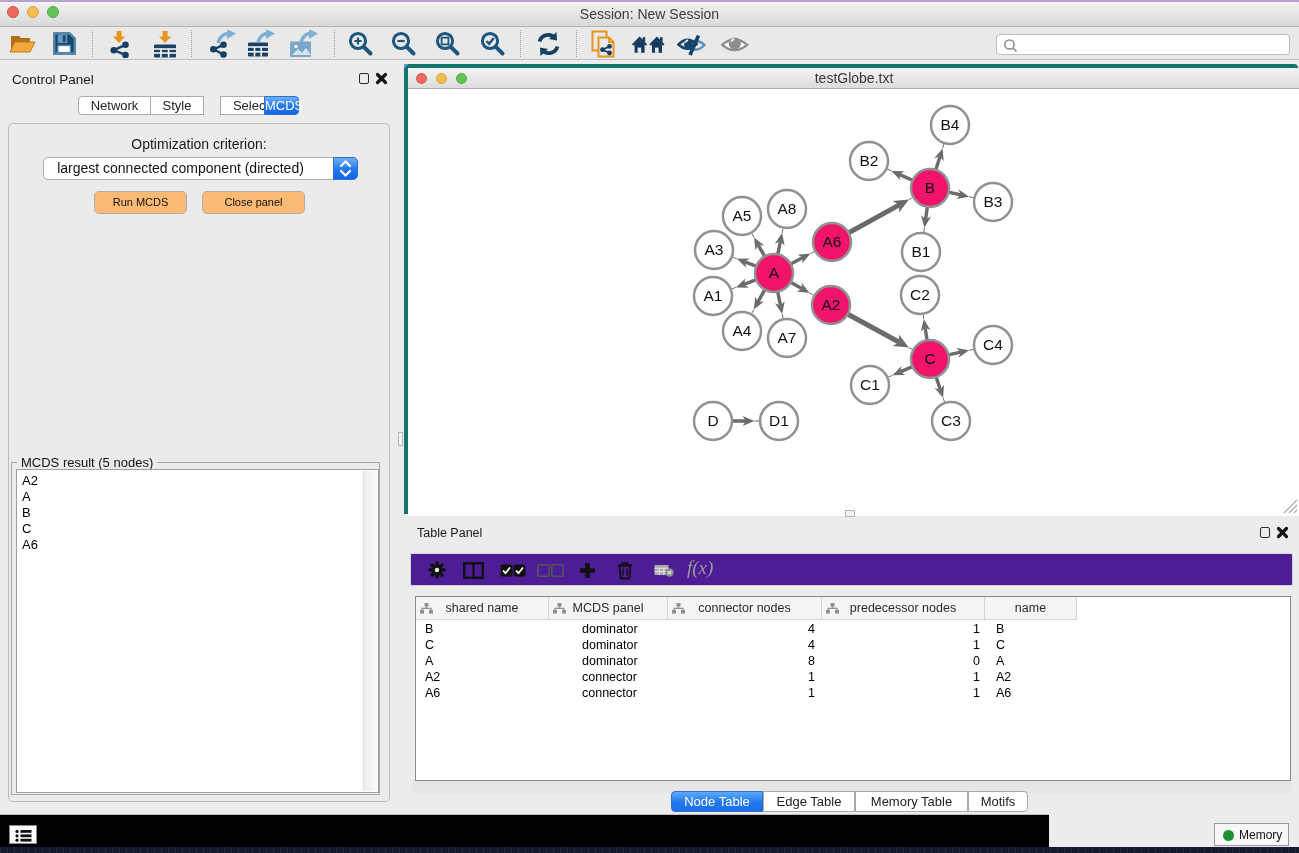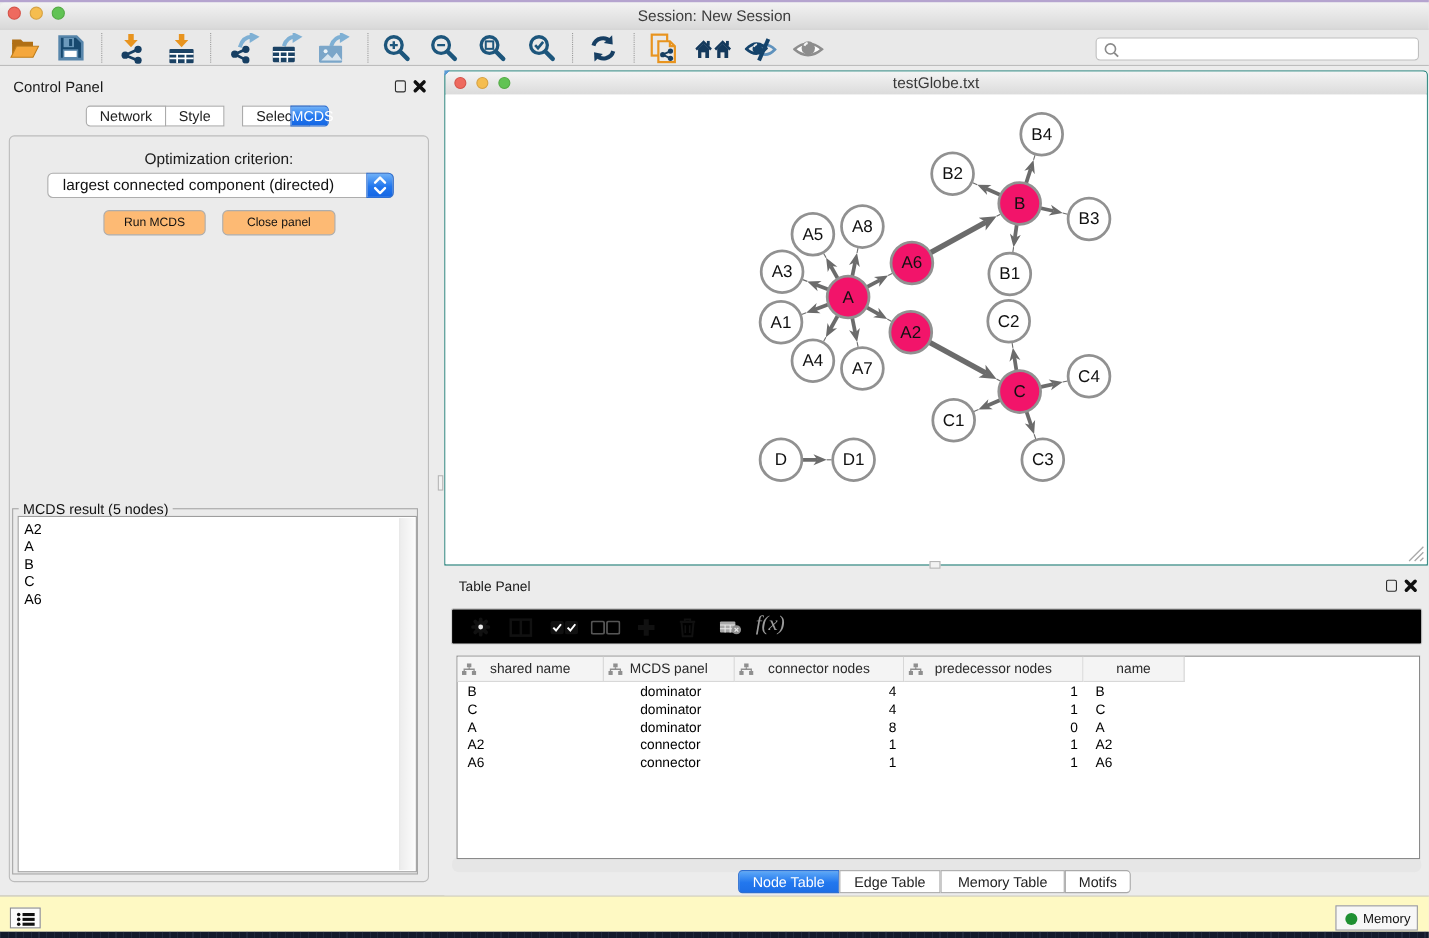--- a/index.html
+++ b/index.html
@@ -25,38 +25,38 @@
 .tab.sel{background:linear-gradient(#6fb1f8,#2277ee 55%,#1466e4);color:#fff;border-color:#2d6fd2;}
 .optlabel{left:8px;top:76px;width:382px;text-align:center;font-size:14px;color:#1a1a1a;}
 .dropdown{left:43px;top:97px;width:315px;height:23px;background:#fff;border:1px solid #adadad;border-radius:5px;font-size:14px;color:#111;line-height:21px;text-align:center;padding-right:40px;}
 .stepper{left:333px;top:97px;width:25px;height:23px;border-radius:0 5px 5px 0;background:linear-gradient(#6fb1f8,#2277ee 55%,#1466e4);border:1px solid #2d6fd2;}
 .btn{top:131px;height:23px;background:#fdba74;border:1px solid #adadad;border-radius:5px;font-size:11px;color:#111;text-align:center;line-height:21px;}
 .fieldset{left:11px;top:402px;width:369px;height:333px;border:1px solid #a6a6a6;}
 .legend{left:5px;top:-8px;background:#ebebeb;padding:0 4px;font-size:13px;color:#111;}
 .mlist{left:4px;top:6px;width:363px;height:324px;background:#fff;border:1px solid #9e9e9e;font-size:13px;color:#000;padding-top:3px;}
 .mtrack{position:absolute;right:1px;top:1px;width:14px;height:320px;background:linear-gradient(90deg,#ededed,#fbfbfb);border-left:1px solid #e0e0e0;}
 .mitem{padding-left:5px;height:16px;line-height:16px;}
-.netwin{left:404px;top:64px;width:894px;height:450px;background:#fff;border:1px solid #0f766e;border-radius:4px 4px 0 0;}
+.netwin{left:404px;top:64px;width:894px;height:450px;background:#fff;border:4px solid #0f766e;border-radius:4px 4px 0 0;}
 .nettb{left:0;top:0;width:892px;height:21px;background:linear-gradient(#f4f4f4,#dcdcdc);border-bottom:1px solid #acacac;border-radius:4px 4px 0 0;}
 .ntl{border-radius:50%;width:11px;height:11px;top:5px;}
 .nettitle{width:100%;text-align:center;top:2px;font-size:14px;color:#383838;}
 .netcanvas{left:0;top:21px;width:892px;height:427px;background:#fff;overflow:hidden;}
 .tpanel{left:404px;top:520px;width:895px;height:294px;background:#ececec;}
 .tphead{left:13px;top:6px;font-size:12.5px;color:#1a1a1a;}
 .sqicon{width:10px;height:11px;border:1.8px solid #2b2b2b;border-radius:2px;background:transparent;}
-.tptb{left:6px;top:33px;width:883px;height:33px;background:#000000;border:1px solid #d2d2d2;border-radius:2px;}
+.tptb{left:6px;top:33px;width:883px;height:33px;background:#4c1d95;border:1px solid #d2d2d2;border-radius:2px;}
 .tundergray{left:7px;top:259px;width:881px;height:14px;background:#e6e6e6;border-radius:6px;}
 .ttable{left:11px;top:76px;width:876px;height:185px;background:#fff;border:1px solid #8a8a8a;}
 .thead{top:0;height:23px;background:#f4f4f4;border-right:1px solid #d4d4d4;border-bottom:1px solid #d8d8d8;}
 .thtext{position:absolute;font-size:12.5px;color:#2a2a2a;text-align:center;width:100%;top:4px;}
 .trow{position:absolute;font-size:12.5px;color:#000;height:16px;line-height:16px;}
 .num{text-align:right;}
 .btab{top:271px;height:21px;background:#fff;border:1px solid #a9a9a9;font-size:13px;color:#222;text-align:center;line-height:20px;}
 .btab.sel{background:linear-gradient(#5ea9f7,#2277ee 55%,#1e6fe6);color:#fff;border-color:#2d6fd2;}
-.statusbar{left:0;top:814px;width:1299px;height:33px;background:#fef9c3;border-top:1px solid #bfbfbf;}
+.statusbar{left:0;top:814px;width:1049px;height:33px;background:#000000;border-top:1px solid #bfbfbf;}
 .listbtn{left:9px;top:10px;width:28px;height:19px;background:#fcfcfc;border:1px solid #8a8a8a;}
 .membtn{left:1214px;top:8px;width:75px;height:23px;background:#f7f7f7;border:1px solid #999;}
 .memdot{left:8px;top:6px;width:11px;height:11px;border-radius:50%;background:#1f9032;}
 .memtxt{left:24px;top:4px;font-size:12px;color:#111;}
 .xicon{stroke:#111;stroke-width:3.2;stroke-linecap:round;}
 </style></head>
 <body>
 <div class="abs topstrip"></div>
 <div class="abs titlebar">
  <div class="abs tl r"></div>

